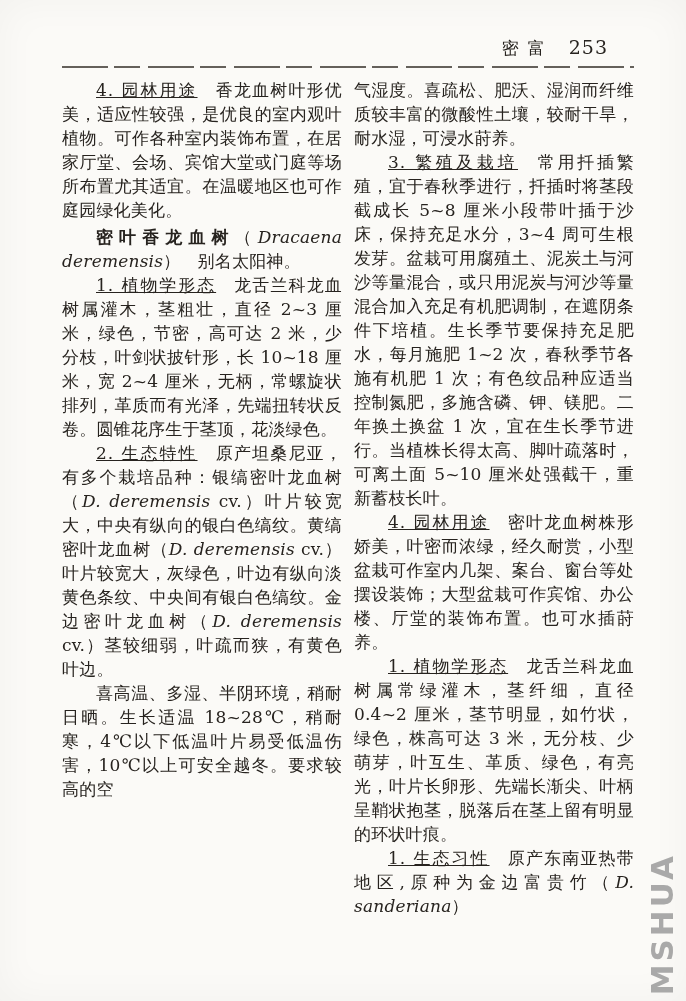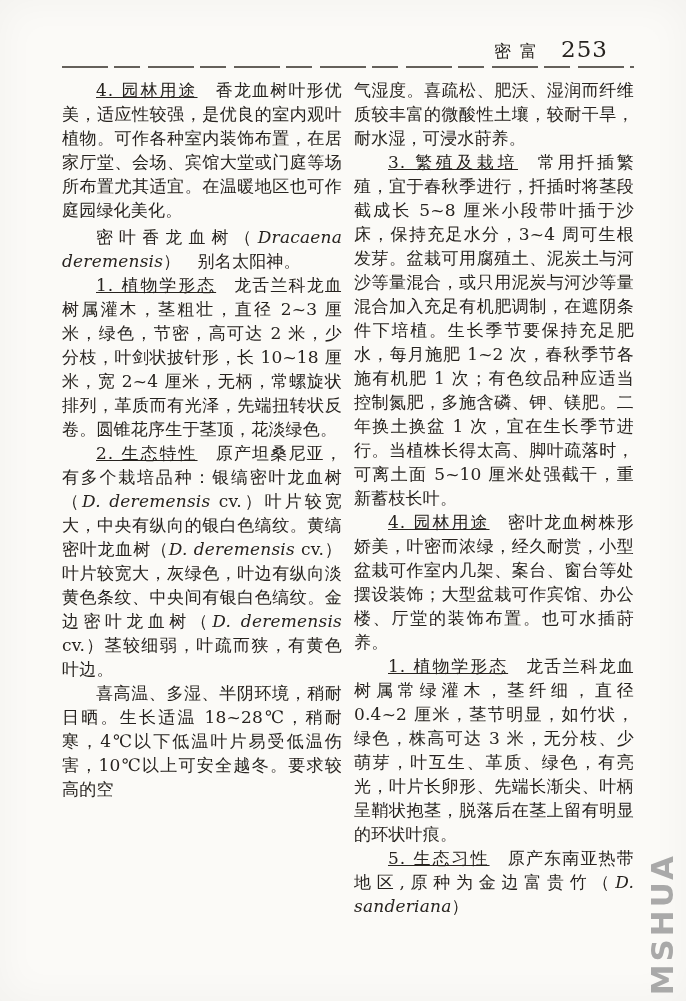--- a/index.html
+++ b/index.html
@@ -5,21 +5,21 @@
   html,body { margin:0; padding:0; background:#e9e7e3; }
   .page {
     position:relative; width:686px; height:1001px;
     background:#fbfaf7;
     font-family:"DejaVu Serif","Liberation Serif",serif;
     color:#27231f; overflow:hidden;
     box-shadow:inset 0 0 40px rgba(0,0,0,0.04);
   }
   .header { position:absolute; top:36px; right:78px; white-space:nowrap; }
   .running-title { font-size:17px; font-weight:normal; letter-spacing:9px; }
-  .page-number { font-size:23px; margin-left:10px; letter-spacing:1px; }
+  .page-number { font-size:19px; margin-left:10px; letter-spacing:1px; }
   .rule {
     position:absolute; top:66px; left:62px; width:572px; height:2px;
     background:
       repeating-linear-gradient(to right,
         #4a453f 0px, #4a453f 46px,
         rgba(74,69,63,0) 46px, rgba(74,69,63,0) 52px,
         #4a453f 52px, #4a453f 78px,
         rgba(74,69,63,0) 78px, rgba(74,69,63,0) 86px);
     opacity:.85;
   }
@@ -28,21 +28,21 @@
     display:flex; gap:12px;
   }
   .col {
     width:280px; text-align:justify;
     font-size:17px; line-height:24px;
     letter-spacing:0.2px;
   }
   p.para { margin:0; padding:0; }
   p.indent { text-indent:2em; }
   p.entry { margin-top:3px; }
-  .seg-bold { font-weight:normal; }
+  .seg-bold { font-weight:bold; }
   .seg-italic { font-style:italic; font-family:"DejaVu Serif","Liberation Serif",serif; }
   .seg-label { letter-spacing:1px;text-decoration:underline; }
   .watermark {
     position:absolute; right:6px; bottom:6px;
     writing-mode:vertical-rl; transform:rotate(180deg);
     font-family:"DejaVu Sans","Liberation Sans",sans-serif;
     font-size:31px; font-weight:bold; color:#969696; letter-spacing:3px;
     opacity:.8;
   }
 </style>
@@ -61,17 +61,17 @@
         <p class="para indent entry"><span class="seg-bold">密叶香龙血树</span><span class="seg-normal">（</span><span class="seg-italic">Dracaena deremensis</span><span class="seg-normal">）　别名太阳神。</span></p>
         <p class="para indent"><span class="seg-label">1. 植物学形态</span><span class="seg-normal">　龙舌兰科龙血树属灌木，茎粗壮，直径 2~3 厘米，绿色，节密，高可达 2 米，少分枝，叶剑状披针形，长 10~18 厘米，宽 2~4 厘米，无柄，常螺旋状排列，革质而有光泽，先端扭转状反卷。圆锥花序生于茎顶，花淡绿色。</span></p>
         <p class="para indent"><span class="seg-label">2. 生态特性</span><span class="seg-normal">　原产坦桑尼亚，有多个栽培品种：银缟密叶龙血树（</span><span class="seg-italic">D. deremensis</span><span class="seg-normal"> cv.）叶片较宽大，中央有纵向的银白色缟纹。黄缟密叶龙血树（</span><span class="seg-italic">D. deremensis</span><span class="seg-normal"> cv.）叶片较宽大，灰绿色，叶边有纵向淡黄色条纹、中央间有银白色缟纹。金边密叶龙血树（</span><span class="seg-italic">D. deremensis</span><span class="seg-normal"> cv.）茎较细弱，叶疏而狭，有黄色叶边。</span></p>
         <p class="para indent"><span class="seg-normal">喜高温、多湿、半阴环境，稍耐日晒。生长适温 18~28℃，稍耐寒，4℃以下低温叶片易受低温伤害，10℃以上可安全越冬。要求较高的空</span></p>
       </div>
     <div class="col" id="col-right">
         <p class="para"><span class="seg-normal">气湿度。喜疏松、肥沃、湿润而纤维质较丰富的微酸性土壤，较耐干旱，耐水湿，可浸水莳养。</span></p>
         <p class="para indent"><span class="seg-label">3. 繁殖及栽培</span><span class="seg-normal">　常用扦插繁殖，宜于春秋季进行，扦插时将茎段截成长 5~8 厘米小段带叶插于沙床，保持充足水分，3~4 周可生根发芽。盆栽可用腐殖土、泥炭土与河沙等量混合，或只用泥炭与河沙等量混合加入充足有机肥调制，在遮阴条件下培植。生长季节要保持充足肥水，每月施肥 1~2 次，春秋季节各施有机肥 1 次；有色纹品种应适当控制氮肥，多施含磷、钾、镁肥。二年换土换盆 1 次，宜在生长季节进行。当植株长得太高、脚叶疏落时，可离土面 5~10 厘米处强截干，重新蓄枝长叶。</span></p>
         <p class="para indent"><span class="seg-label">4. 园林用途</span><span class="seg-normal">　密叶龙血树株形娇美，叶密而浓绿，经久耐赏，小型盆栽可作室内几架、案台、窗台等处摆设装饰；大型盆栽可作宾馆、办公楼、厅堂的装饰布置。也可水插莳养。</span></p>
         <p class="para indent"><span class="seg-label">1. 植物学形态</span><span class="seg-normal">　龙舌兰科龙血树属常绿灌木，茎纤细，直径 0.4~2 厘米，茎节明显，如竹状，绿色，株高可达 3 米，无分枝、少萌芽，叶互生、革质、绿色，有亮光，叶片长卵形、先端长渐尖、叶柄呈鞘状抱茎，脱落后在茎上留有明显的环状叶痕。</span></p>
-        <p class="para indent"><span class="seg-label">5. 生态习性</span><span class="seg-normal">　原产东南亚热带地区,原种为金边富贵竹（</span><span class="seg-italic">D. sanderiana</span><span class="seg-normal">）</span></p>
+        <p class="para indent"><span class="seg-label">1. 生态习性</span><span class="seg-normal">　原产东南亚热带地区,原种为金边富贵竹（</span><span class="seg-italic">D. sanderiana</span><span class="seg-normal">）</span></p>
       </div>
   </div>
   <div class="watermark">MSHUA</div>
 </div>
 
 </body></html>

